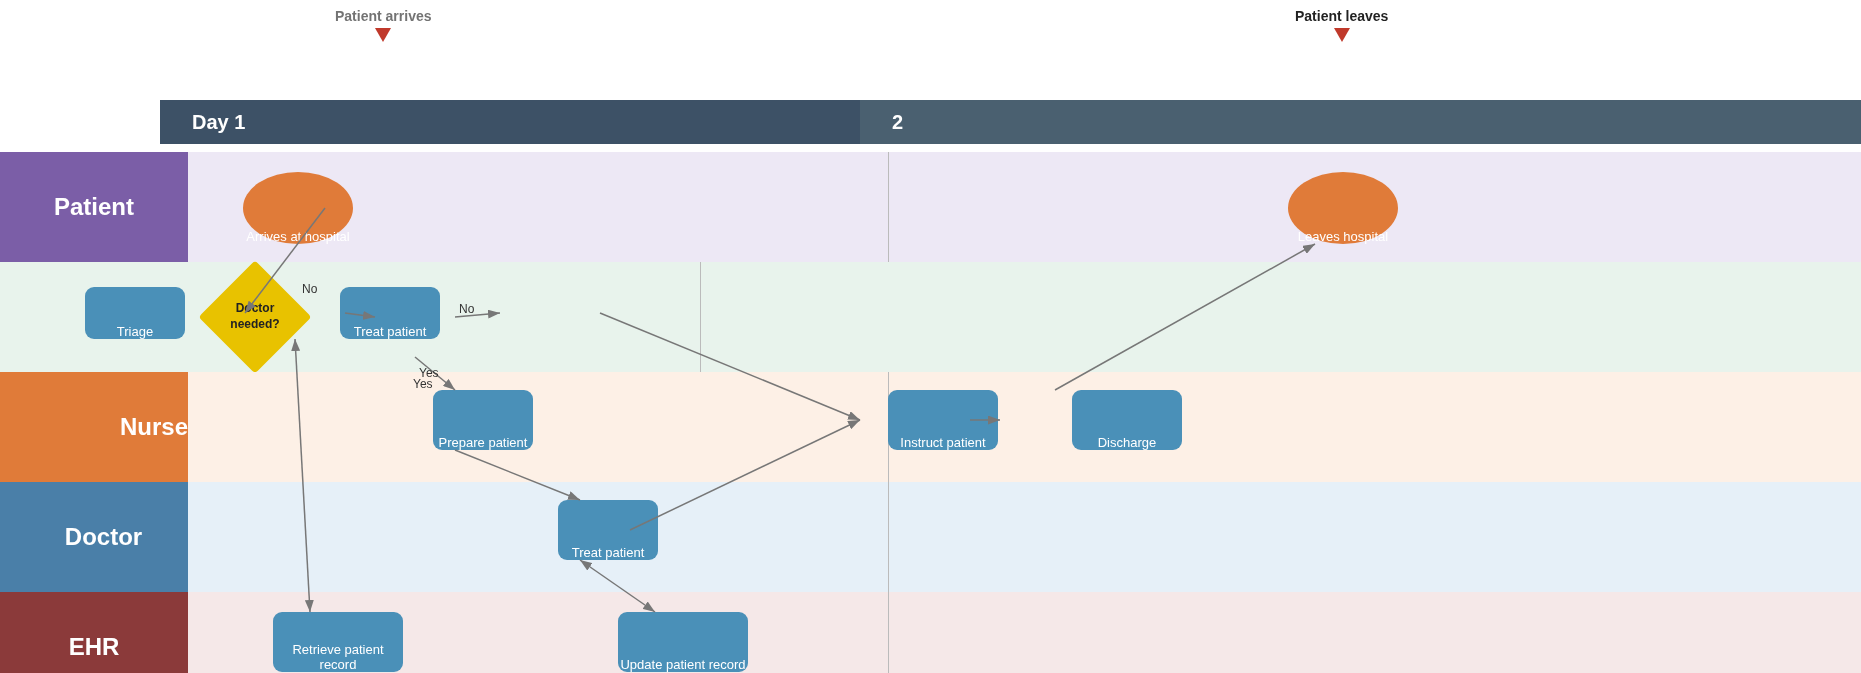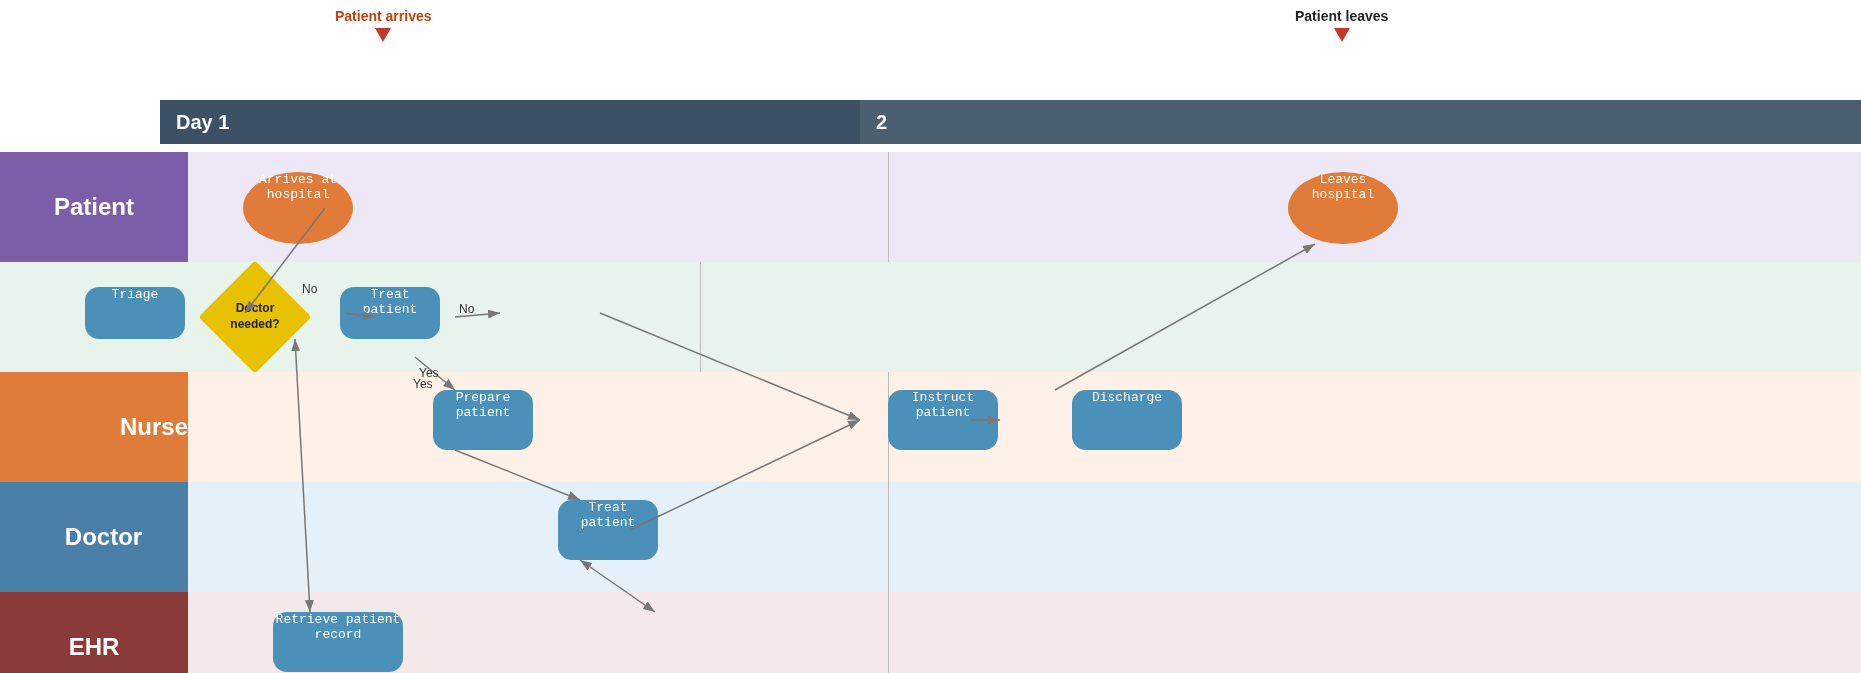--- a/index.html
+++ b/index.html
@@ -29,21 +29,21 @@
       position: relative;
     }
 
     .patient-arrives-label {
       position: absolute;
       left: 175px;
       top: 8px;
       font-weight: bold;
       font-size: 14px;
       text-align: center;
-      color: #c2410c;
+      color: #737373;
     }
 
     .patient-leaves-label {
       position: absolute;
       left: 1135px;
       top: 8px;
       font-weight: bold;
       font-size: 14px;
       text-align: center;
       color: #222;
@@ -52,21 +52,21 @@
     
     .timeline-bar {
       display: flex;
       margin-left: 160px;
       height: 44px;
     }
 
     .day-block {
       display: flex;
       align-items: center;
-      padding-left: 16px;
+      padding-left: 32px;
       font-size: 20px;
       font-weight: bold;
       color: #fff;
     }
 
     .day1-block {
       background: #3d5166;
       width: 700px;
     }
 
@@ -128,32 +128,31 @@
       bottom: 0;
       width: 1px;
       background: #bbb;
       pointer-events: none;
     }
 
     
     .node {
       position: absolute;
       display: flex;
-      align-items: flex-start;
+      align-items: flex-end;
       justify-content: center;
       text-align: center;
       font-size: 13px;
       font-weight: 500;
       color: #fff;
-      font-family: Liberation Mono, monospace;
     }
 
     .node-rect {
       background: #4a90b8;
-      border-radius: 14px;
+      border-radius: 9px;
     }
 
     .node-oval {
       border-radius: 50%;
       background: #e07b39;
     }
 
     
     .svg-overlay {
       position: absolute;
@@ -312,17 +311,21 @@
         <span>EHR</span>
       </div>
       <div class="swimlane-content" style="min-height:110px;">
         <div class="day-divider"></div>
 
         <div class="node node-rect" style="left:85px;top:20px;width:130px;height:60px;">
           <span>Retrieve
 patient record</span>
         </div>
 
+        <div class="node node-rect" style="left:430px;top:20px;width:130px;height:60px;">
+          <span>Update
+patient record</span>
+        </div>
       </div>
     </div>
 
   </div>
 </div>
 
 </body></html>

